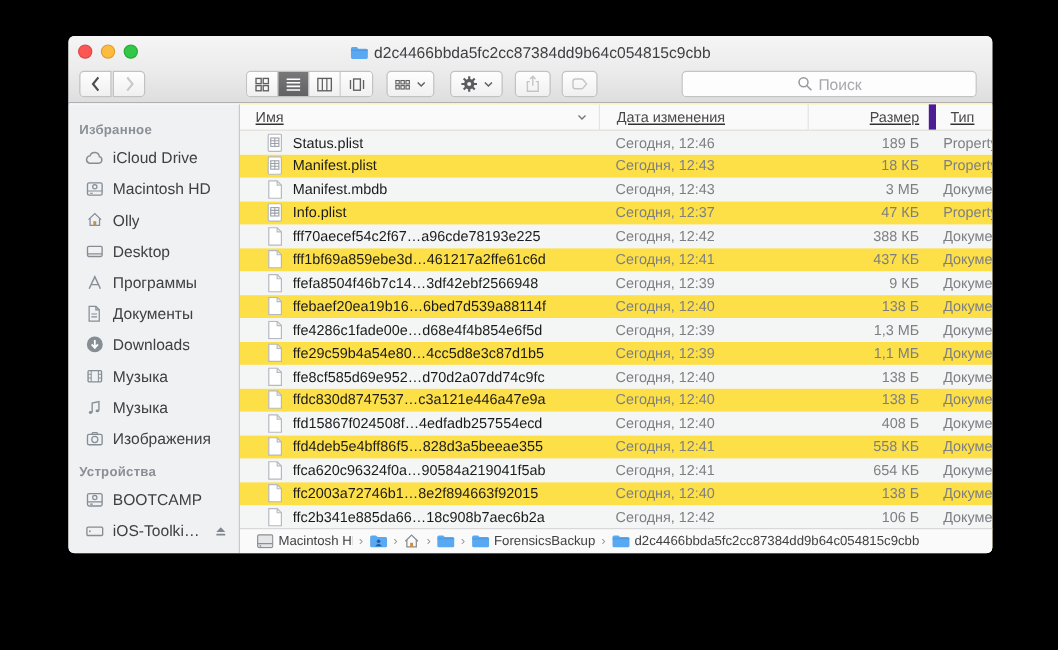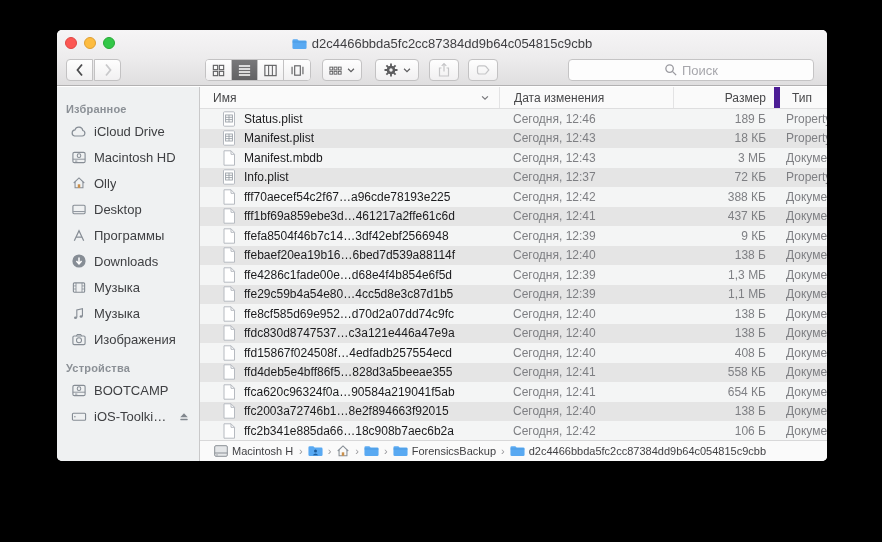--- a/index.html
+++ b/index.html
@@ -61,21 +61,21 @@
   .sb-label { padding:4px 0 3px 9px; font-size:11px; font-weight:bold;
               color:#8b9096; letter-spacing:.2px; }
   .sb-item { height:26px; display:flex; align-items:center; padding:0 8px 0 13px;
              font-size:13px; color:#3f4043; }
   .sb-icon { width:17px; height:17px; display:inline-flex; align-items:center;
              justify-content:center; margin-right:7px; flex:none; }
   .sb-text { white-space:nowrap; overflow:hidden; }
   .sb-eject { margin-left:auto; display:inline-flex; }
   .sb-section + .sb-section { margin-top:6px; }
 
-  .main { flex:1; position:relative; background:#e5e5e5; min-width:0; }
+  .main { flex:1; position:relative; background:#fde047; min-width:0;text-decoration:underline; }
   .list-header { height:22px; display:flex; align-items:center; background:#fafafa;
                  border-bottom:1px solid #dededf; font-size:12px; color:#48484a; }
   .hcell { height:100%; display:flex; align-items:center; white-space:nowrap; }
   .h-name { width:299px; padding-left:13px; flex:none; }
   .h-name .sort { margin-left:auto; margin-right:9px; display:inline-flex; }
   .h-date { width:174px; padding-left:14px; border-left:1px solid #e3e3e4; flex:none; }
   .h-size { width:101px; justify-content:flex-end; padding-right:8px;
             border-left:1px solid #e3e3e4; flex:none; }
   .h-type { flex:1; padding-left:12px; border-left:6px solid #4c1d95; min-width:0; }
 
@@ -297,20 +297,31 @@
     <span class="sb-icon">
                   <svg width="16" height="15" viewBox="0 0 16 16">
                     <path d="M3 13.5 L8 2.8 L13 13.5" fill="none" stroke="#868d95" stroke-width="1.3"></path>
                     <line x1="4.9" y1="9.8" x2="11.1" y2="9.8" stroke="#868d95" stroke-width="1.3"></line>
                   </svg>
                 </span>
     <span class="sb-text">Программы</span>
   </div>
               <div class="sb-item">
     <span class="sb-icon">
+                  <svg width="15" height="15" viewBox="0 0 16 16">
+                    <path d="M3.5 1.5 H9.5 L12.5 4.5 V14.5 H3.5 Z" fill="none" stroke="#868d95" stroke-width="1.1"></path>
+                    <path d="M9.5 1.5 V4.5 H12.5" fill="none" stroke="#868d95" stroke-width="1.1"></path>
+                    <line x1="5.5" y1="8.2" x2="10.5" y2="8.2" stroke="#868d95" stroke-width="1"></line>
+                    <line x1="5.5" y1="10.7" x2="10.5" y2="10.7" stroke="#868d95" stroke-width="1"></line>
+                  </svg>
+                </span>
+    <span class="sb-text">Документы</span>
+  </div>
+              <div class="sb-item">
+    <span class="sb-icon">
                   <svg width="16" height="16" viewBox="0 0 16 16">
                     <circle cx="8" cy="8" r="6.6" fill="#868d95"></circle>
                     <path d="M8 4.4 V10.4 M5.4 8 L8 10.9 L10.6 8" fill="none" stroke="#ffffff" stroke-width="1.5"></path>
                   </svg>
                 </span>
     <span class="sb-text">Downloads</span>
   </div>
               <div class="sb-item">
     <span class="sb-icon">
                   <svg width="16" height="15" viewBox="0 0 16 16">
@@ -449,21 +460,21 @@
                     <rect x="1.5" y="0.8" width="11" height="14.4" rx="1" fill="#ffffff" stroke="#b6bac0"></rect>
                     <rect x="3.6" y="4" width="6.8" height="7" fill="none" stroke="#9aa0a7" stroke-width="0.9"></rect>
                     <line x1="3.6" y1="6.3" x2="10.4" y2="6.3" stroke="#9aa0a7" stroke-width="0.9"></line>
                     <line x1="3.6" y1="8.6" x2="10.4" y2="8.6" stroke="#9aa0a7" stroke-width="0.9"></line>
                     <line x1="7" y1="4" x2="7" y2="11" stroke="#9aa0a7" stroke-width="0.9"></line>
                   </svg>
                 </span>
                 <span class="f-name">Info.plist</span>
               </span>
     <span class="cell c-date">Сегодня, 12:37</span>
-    <span class="cell c-size">72 КБ</span>
+    <span class="cell c-size">47 КБ</span>
     <span class="cell c-type">Property List</span>
   </div>
             <div class="row alt">
     <span class="cell c-name">
                 <span class="f-icon">
                   <svg width="14" height="16" viewBox="0 0 14 16">
                     <path d="M2 0.8 H9 L12.5 4.3 V15.2 H2 Z" fill="#ffffff" stroke="#b6bac0"></path>
                     <path d="M9 0.8 V4.3 H12.5" fill="none" stroke="#b6bac0"></path>
                   </svg>
                 </span>

